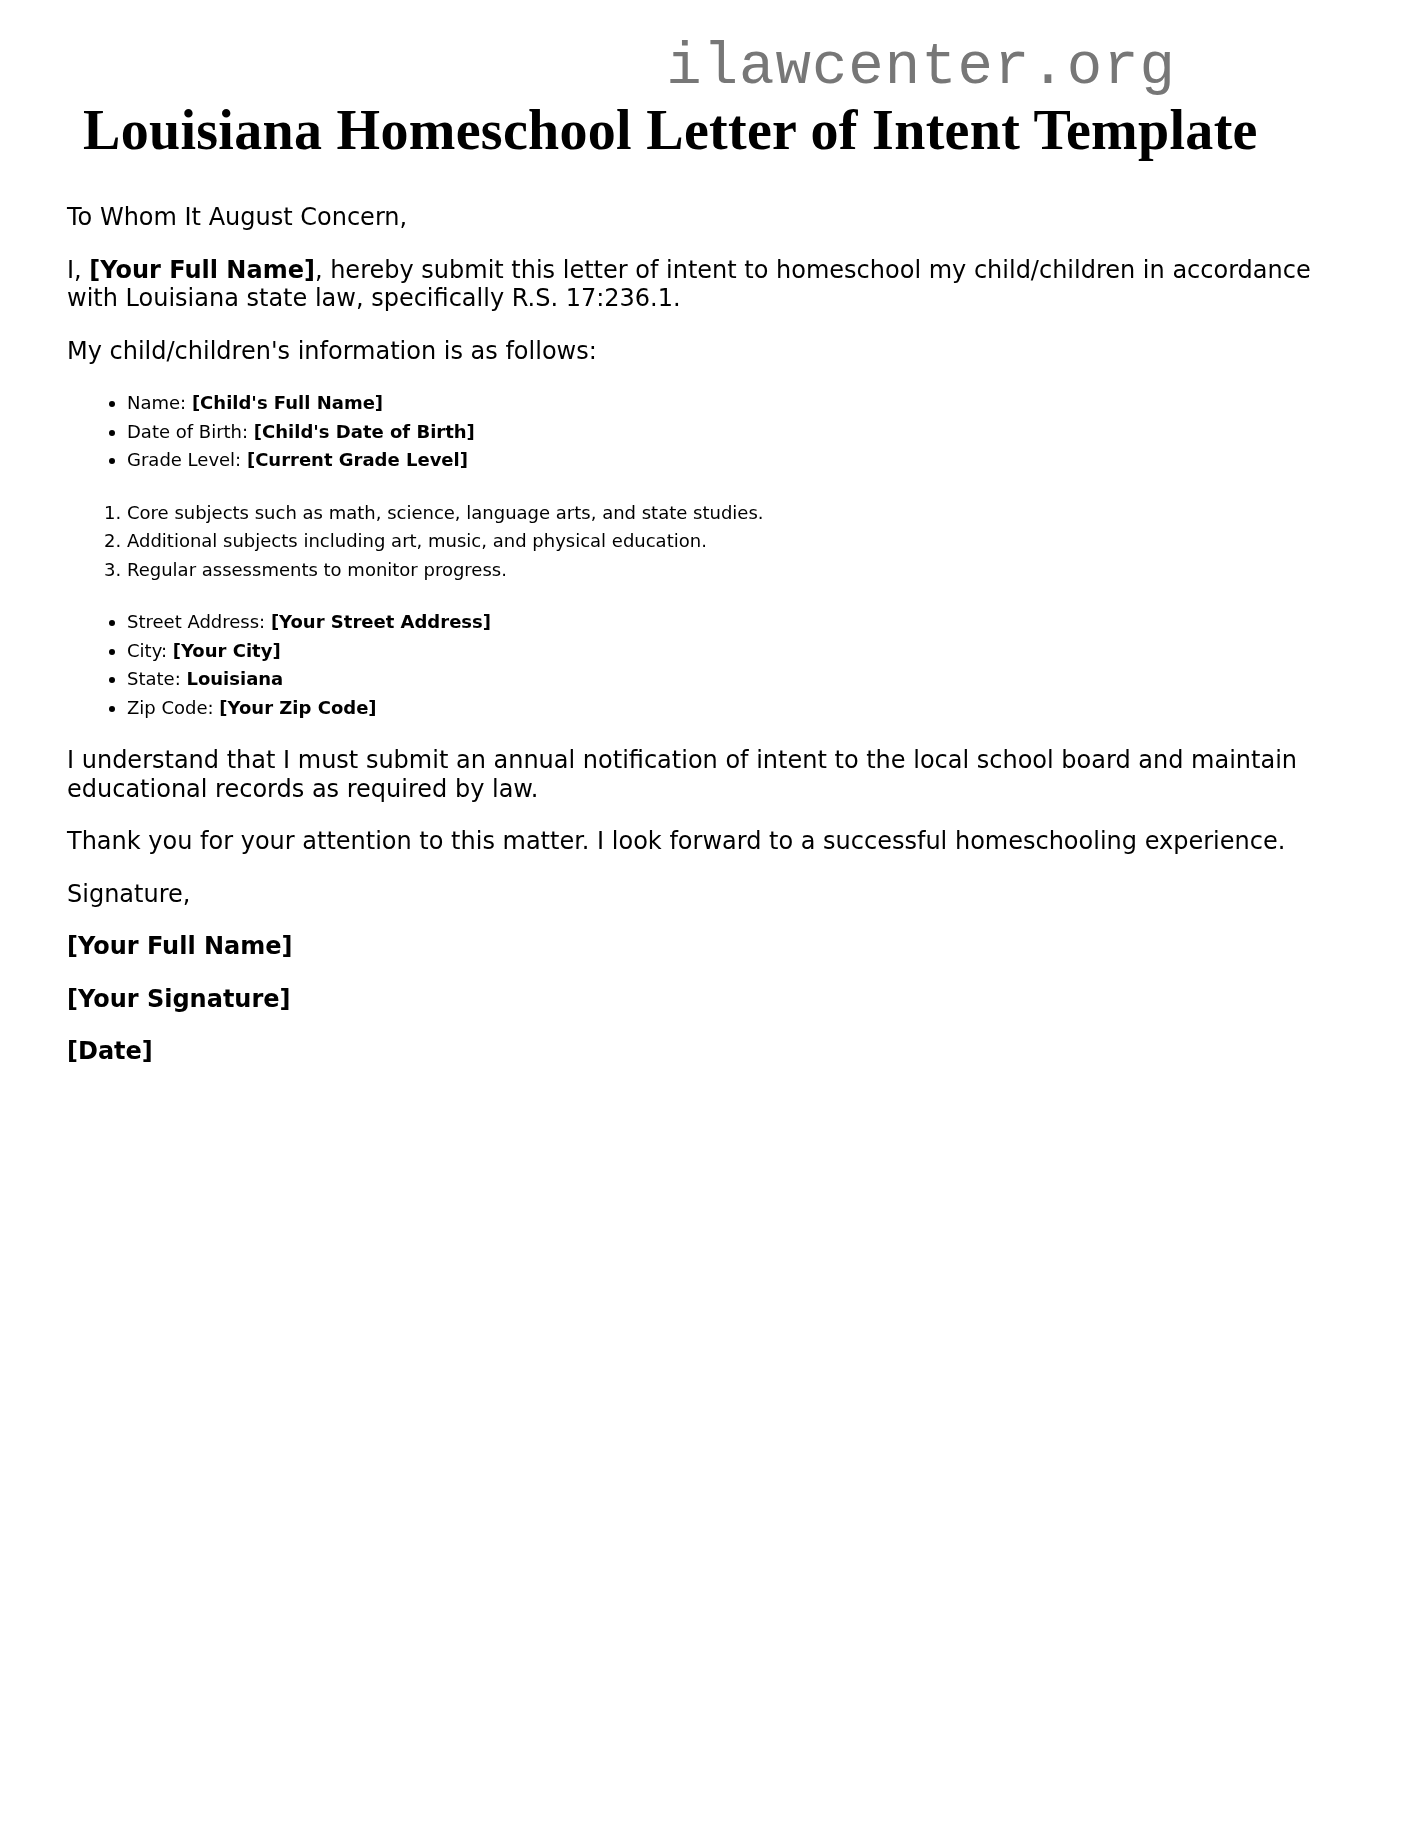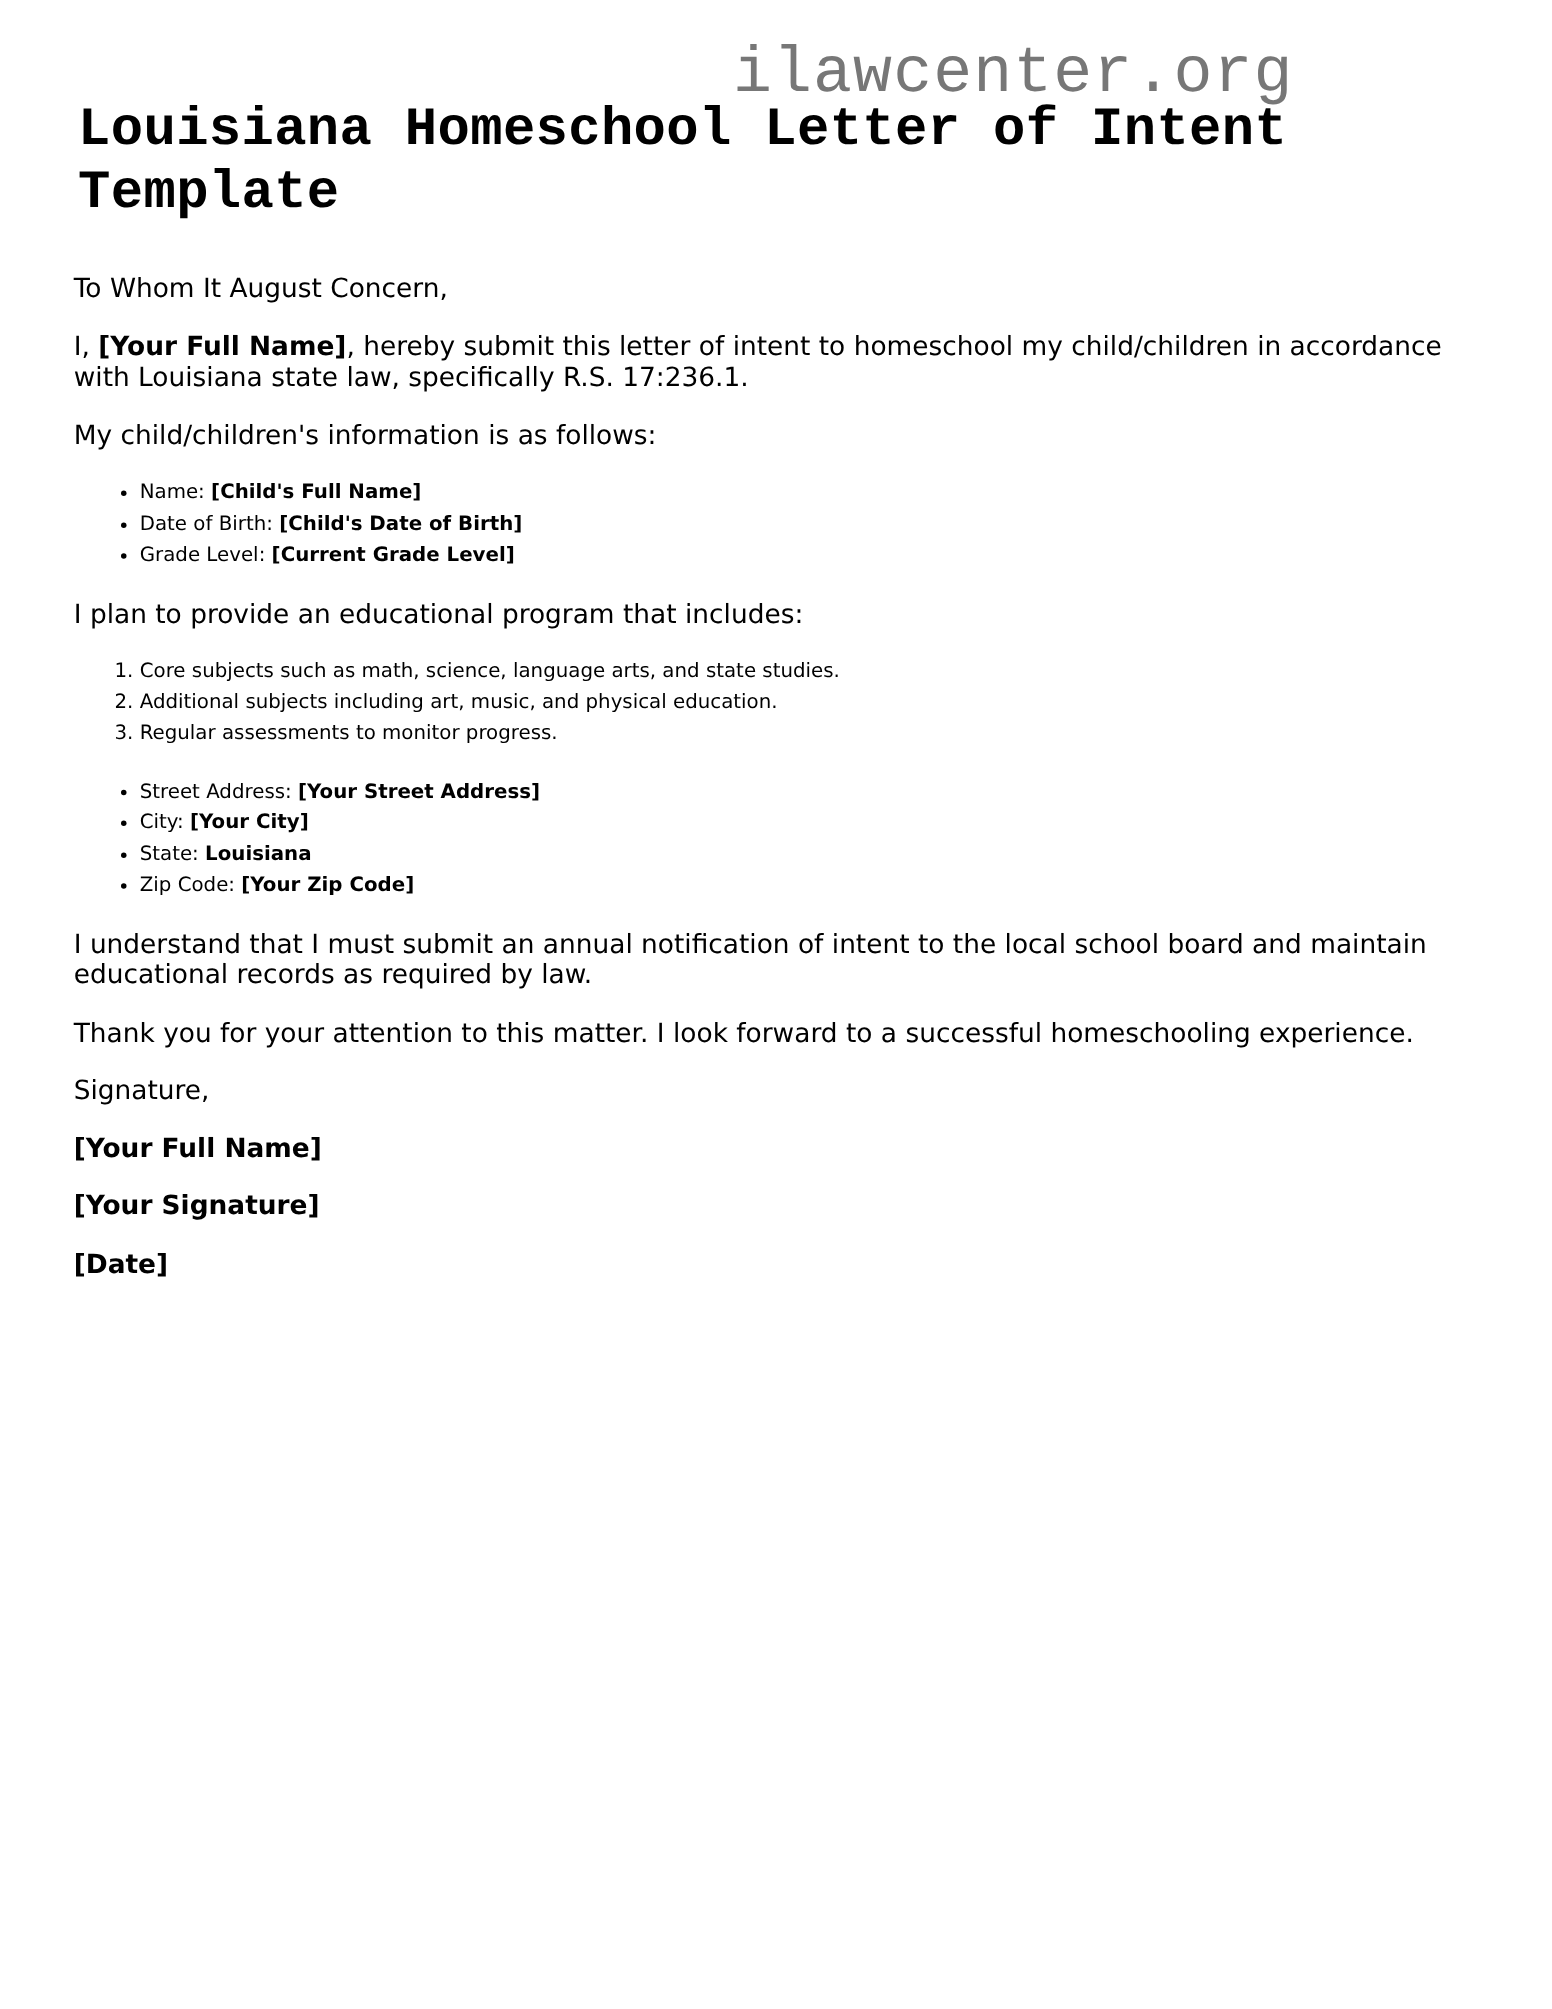--- a/index.html
+++ b/index.html
@@ -26,24 +26,24 @@
       line-height: 1;
       white-space: nowrap;
     }
     .page {
       position: absolute;
       left: 67px;
       top: 86px;
       width: 1290px;
     }
     h1 {
-      margin: 4px;
-      font-family: Liberation Mono, monospace;
+      margin: 16px;
+      font-family: Liberation Serif, serif;
       font-weight: bold;
-      font-size: 49px;
+      font-size: 56px;
       line-height: 57px;
       letter-spacing: 0.3px;
     }
     p {
       margin: 0;
       font-size: 24px;
       line-height: 28.5px;
     }
     .salutation { margin-top: 44px; }
     .gap { margin-top: 24px; }
@@ -70,21 +70,20 @@
 
   <p class="gap"><span>I, </span><b>[Your Full Name]</b><span>, hereby submit this letter of intent to homeschool my child/children in accordance with Louisiana state law, specifically R.S. 17:236.1.</span></p>
 
   <p class="gap">My child/children's information is as follows:</p>
   <ul>
     <li><span>Name: </span><b>[Child's Full Name]</b></li>
     <li><span>Date of Birth: </span><b>[Child's Date of Birth]</b></li>
     <li><span>Grade Level: </span><b>[Current Grade Level]</b></li>
   </ul>
 
-  <p class="gap">I plan to provide an educational program that includes:</p>
   <ol>
     <li>Core subjects such as math, science, language arts, and state studies.</li>
     <li>Additional subjects including art, music, and physical education.</li>
     <li>Regular assessments to monitor progress.</li>
   </ol>
 
   <ul>
     <li><span>Street Address: </span><b>[Your Street Address]</b></li>
     <li><span>City: </span><b>[Your City]</b></li>
     <li><span>State: </span><b>Louisiana</b></li>

